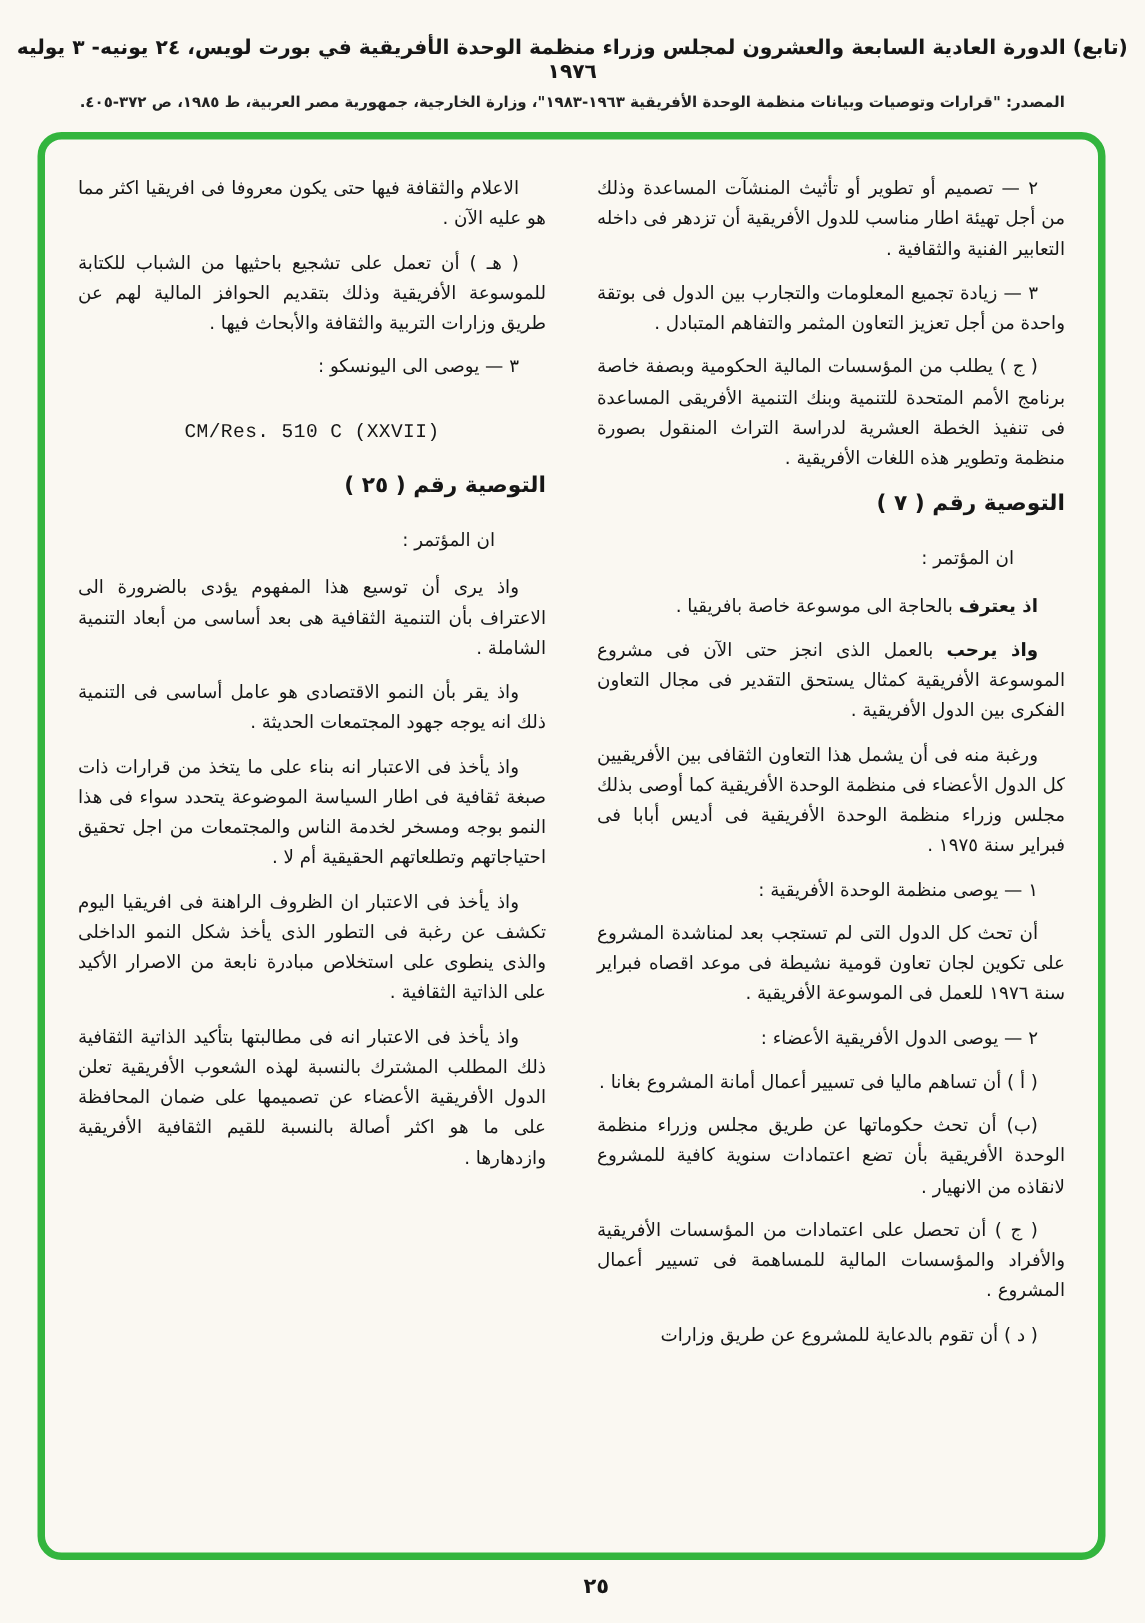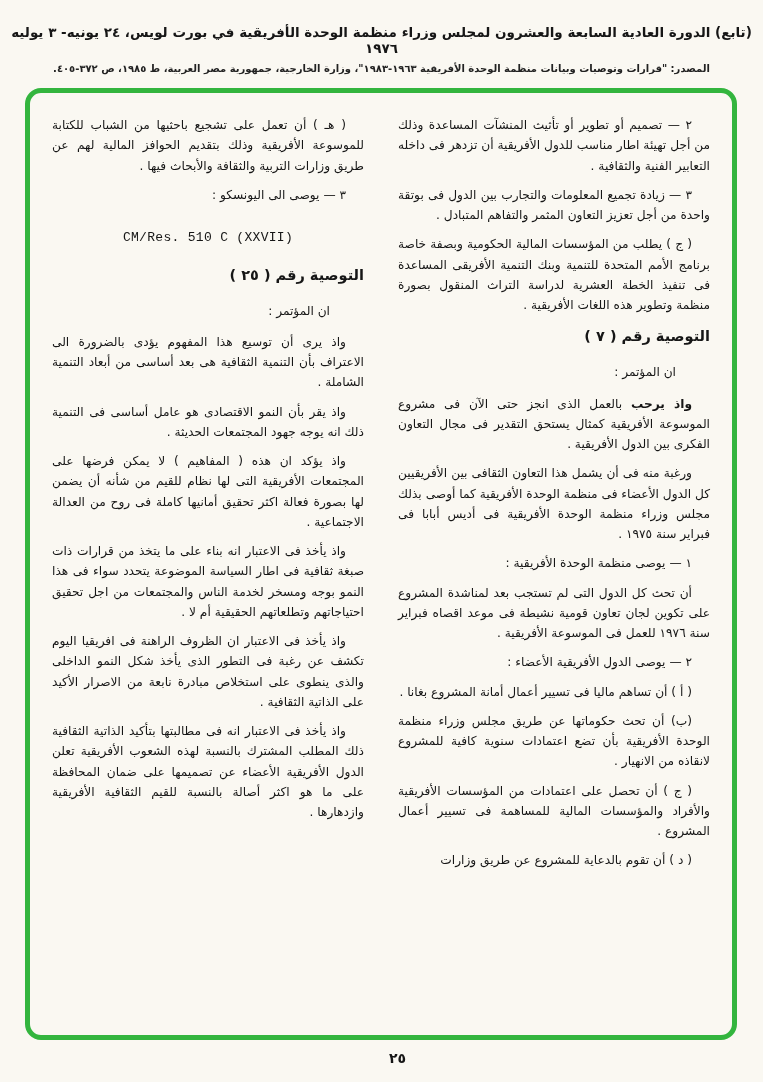--- a/index.html
+++ b/index.html
@@ -90,39 +90,40 @@
 </div>
 
 <div class="frame" style="border-color: rgb(51, 181, 62);">
   <div class="columns">
     <div class="col" id="column-right">
         <p class="body">٢ — تصميم أو تطوير أو تأثيث المنشآت المساعدة وذلك من أجل تهيئة اطار مناسب للدول الأفريقية أن تزدهر فى داخله التعابير الفنية والثقافية .</p>
         <p class="body">٣ — زيادة تجميع المعلومات والتجارب بين الدول فى بوتقة واحدة من أجل تعزيز التعاون المثمر والتفاهم المتبادل .</p>
         <p class="body">( ج ) يطلب من المؤسسات المالية الحكومية وبصفة خاصة برنامج الأمم المتحدة للتنمية وبنك التنمية الأفريقى المساعدة فى تنفيذ الخطة العشرية لدراسة التراث المنقول بصورة منظمة وتطوير هذه اللغات الأفريقية .</p>
         <p class="heading">التوصية رقم ( ٧ )</p>
         <p class="intro">ان المؤتمر :</p>
+        <p class="body"><span class="lead">اذ يعترف</span> بالحاجة الى موسوعة خاصة بافريقيا .</p>
         <p class="body"><span class="lead">واذ يرحب</span> بالعمل الذى انجز حتى الآن فى مشروع الموسوعة الأفريقية كمثال يستحق التقدير فى مجال التعاون الفكرى بين الدول الأفريقية .</p>
         <p class="body">ورغبة منه فى أن يشمل هذا التعاون الثقافى بين الأفريقيين كل الدول الأعضاء فى منظمة الوحدة الأفريقية كما أوصى بذلك مجلس وزراء منظمة الوحدة الأفريقية فى أديس أبابا فى فبراير سنة ١٩٧٥ .</p>
         <p class="body">١ — يوصى منظمة الوحدة الأفريقية :</p>
         <p class="body">أن تحث كل الدول التى لم تستجب بعد لمناشدة المشروع على تكوين لجان تعاون قومية نشيطة فى موعد اقصاه فبراير سنة ١٩٧٦ للعمل فى الموسوعة الأفريقية .</p>
         <p class="body">٢ — يوصى الدول الأفريقية الأعضاء :</p>
         <p class="body">( أ ) أن تساهم ماليا فى تسيير أعمال أمانة المشروع بغانا .</p>
         <p class="body">(ب) أن تحث حكوماتها عن طريق مجلس وزراء منظمة الوحدة الأفريقية بأن تضع اعتمادات سنوية كافية للمشروع لانقاذه من الانهيار .</p>
         <p class="body">( ج ) أن تحصل على اعتمادات من المؤسسات الأفريقية والأفراد والمؤسسات المالية للمساهمة فى تسيير أعمال المشروع .</p>
         <p class="body">( د ) أن تقوم بالدعاية للمشروع عن طريق وزارات</p>
       </div>
     <div class="col" id="column-left">
+        <p class="body">الاعلام والثقافة فيها حتى يكون معروفا فى افريقيا اكثر مما هو عليه الآن .</p>
         <p class="body">( هـ ) أن تعمل على تشجيع باحثيها من الشباب للكتابة للموسوعة الأفريقية وذلك بتقديم الحوافز المالية لهم عن طريق وزارات التربية والثقافة والأبحاث فيها .</p>
         <p class="body">٣ — يوصى الى اليونسكو :</p>
         <p class="code">CM/Res. 510 C (XXVII)</p>
         <p class="heading">التوصية رقم ( ٢٥ )</p>
         <p class="intro">ان المؤتمر :</p>
         <p class="body">واذ يرى أن توسيع هذا المفهوم يؤدى بالضرورة الى الاعتراف بأن التنمية الثقافية هى بعد أساسى من أبعاد التنمية الشاملة .</p>
         <p class="body">واذ يقر بأن النمو الاقتصادى هو عامل أساسى فى التنمية ذلك انه يوجه جهود المجتمعات الحديثة .</p>
-        <p class="body">واذ يؤكد ان هذه ( المفاهيم ) لا يمكن فرضها على المجتمعات الأفريقية التى لها نظام للقيم من شأنه أن يضمن لها بصورة فعالة اكثر تحقيق أمانيها كاملة فى روح من العدالة الاجتماعية .</p>
         <p class="body">واذ يأخذ فى الاعتبار انه بناء على ما يتخذ من قرارات ذات صبغة ثقافية فى اطار السياسة الموضوعة يتحدد سواء فى هذا النمو بوجه ومسخر لخدمة الناس والمجتمعات من اجل تحقيق احتياجاتهم وتطلعاتهم الحقيقية أم لا .</p>
         <p class="body">واذ يأخذ فى الاعتبار ان الظروف الراهنة فى افريقيا اليوم تكشف عن رغبة فى التطور الذى يأخذ شكل النمو الداخلى والذى ينطوى على استخلاص مبادرة نابعة من الاصرار الأكيد على الذاتية الثقافية .</p>
         <p class="body">واذ يأخذ فى الاعتبار انه فى مطالبتها بتأكيد الذاتية الثقافية ذلك المطلب المشترك بالنسبة لهذه الشعوب الأفريقية تعلن الدول الأفريقية الأعضاء عن تصميمها على ضمان المحافظة على ما هو اكثر أصالة بالنسبة للقيم الثقافية الأفريقية وازدهارها .</p>
       </div>
   </div>
 </div>
 
 <div class="footer">٢٥</div>
 
 </body></html>

